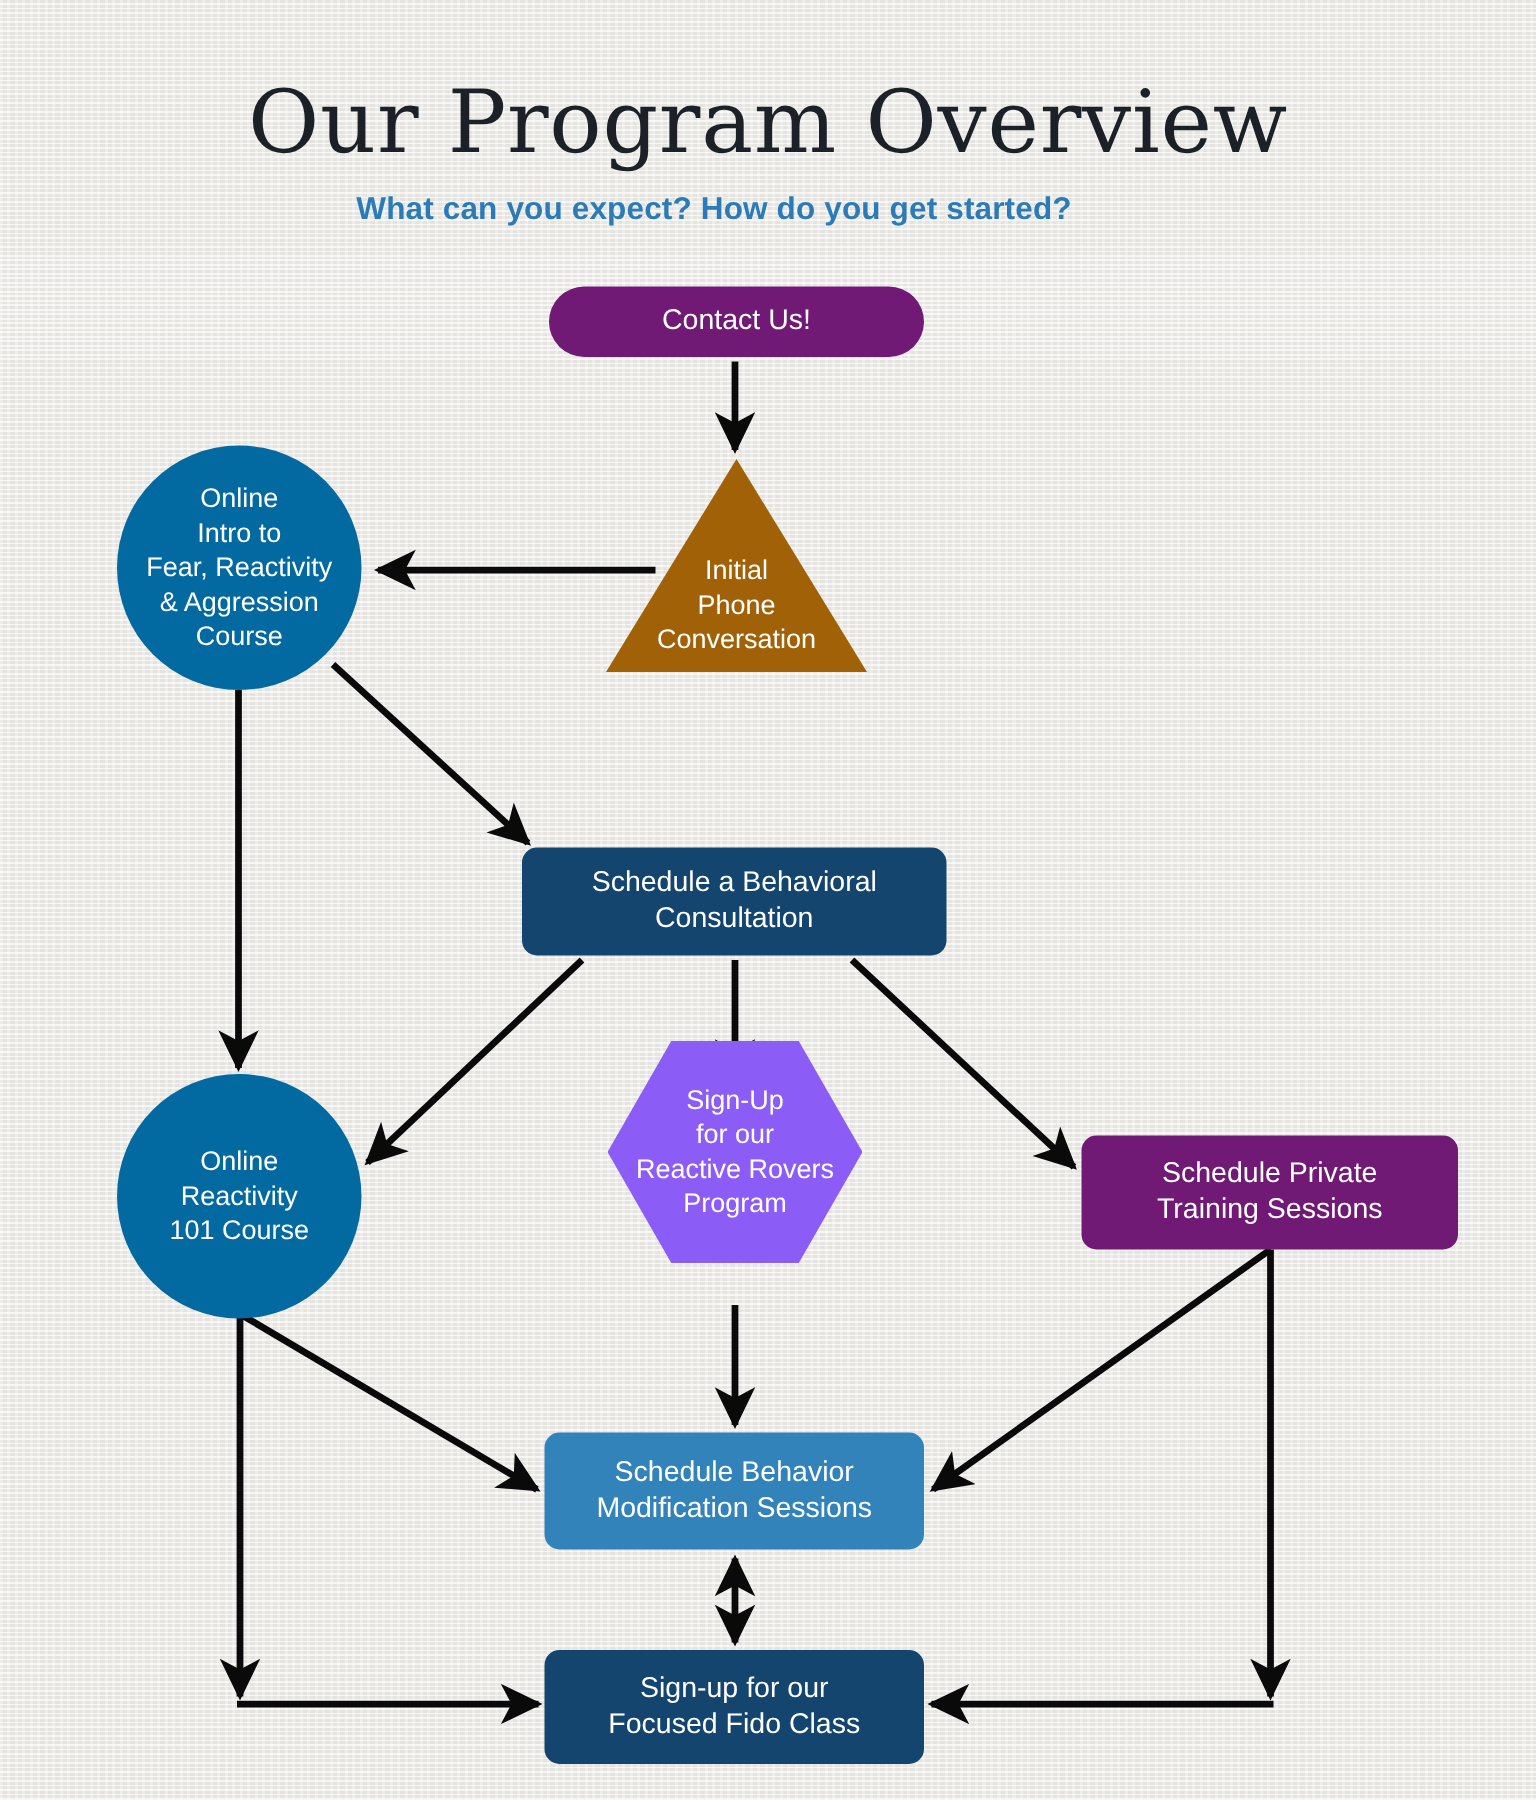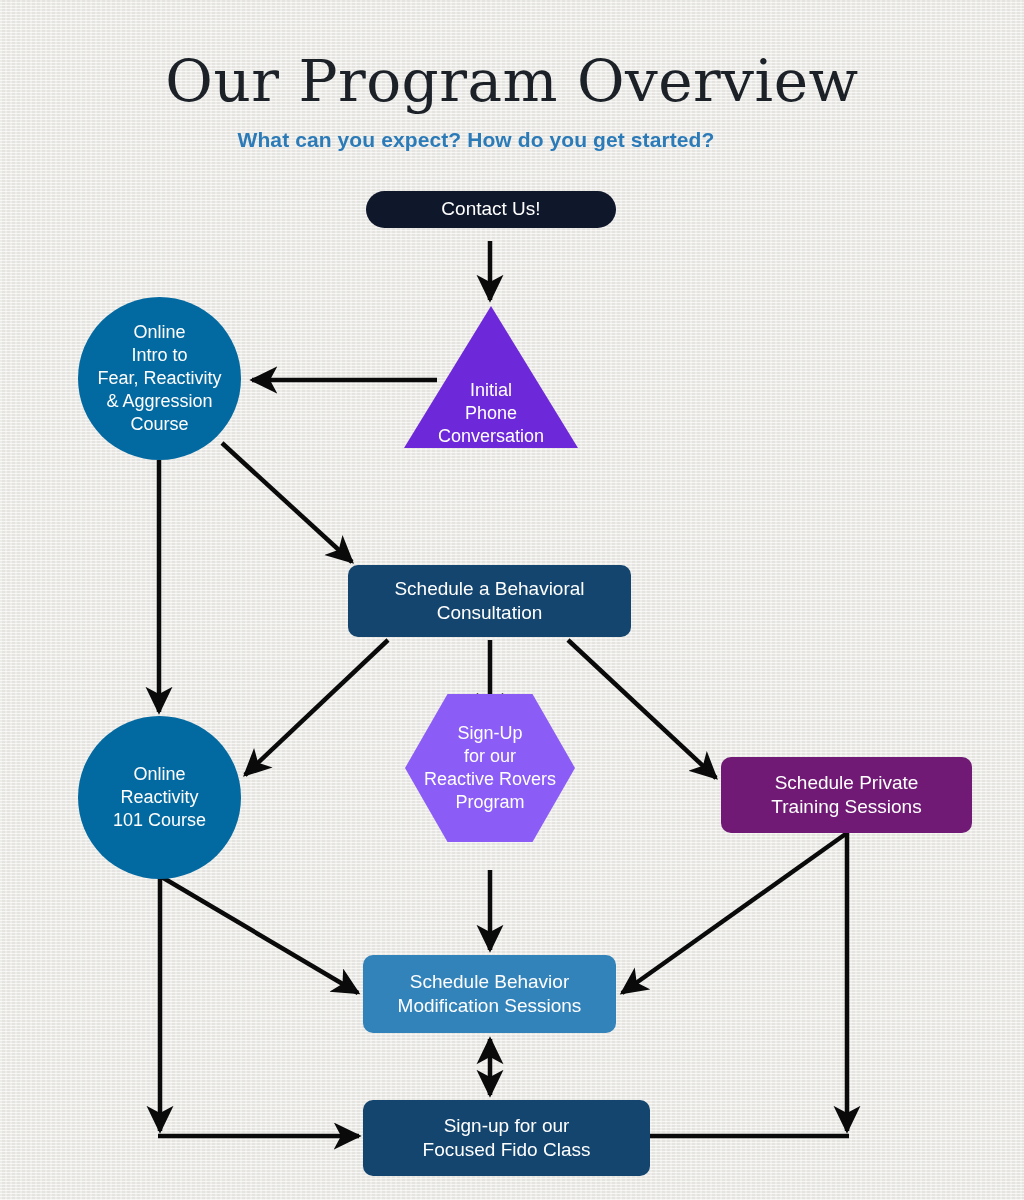--- a/index.html
+++ b/index.html
@@ -63,33 +63,33 @@
     font-size: 19px;
     line-height: 1.28;
     font-weight: 400;
     white-space: pre-line;
     z-index: 5;
   }
 
   
   .n-contact {
     left: 366px; top: 191px;
-    width: 250px; height: 37px;
-    background: #0f172a;
+    width: 250px; height: 47px;
+    background: #701a75;
     border-radius: 26px;
   }
 
   
   .n-triangle {
     left: 404px; top: 306px;
     width: 174px; height: 142px;
-    background: #6d28d9;
+    background: #a16207;
     clip-path: polygon(50% 0%, 100% 100%, 0% 100%);
     align-items: flex-end;
-    padding-bottom: 0;
+    padding-bottom: 10px;
     font-size: 18px;
   }
 
   
   .n-circle {
     border-radius: 50%;
     background: #0369a1;
     font-size: 18px;
   }
   .n-intro {
@@ -103,21 +103,21 @@
 
   
   .n-consult {
     left: 348px; top: 565px;
     width: 283px; height: 72px;
     background: #13456f;
     border-radius: 10px;
   }
   .n-fido {
     left: 363px; top: 1100px;
-    width: 287px; height: 76px;
+    width: 253px; height: 76px;
     background: #13456f;
     border-radius: 10px;
   }
 
   
   .n-private {
     left: 721px; top: 757px;
     width: 251px; height: 76px;
     background: #701a75;
     border-radius: 10px;

